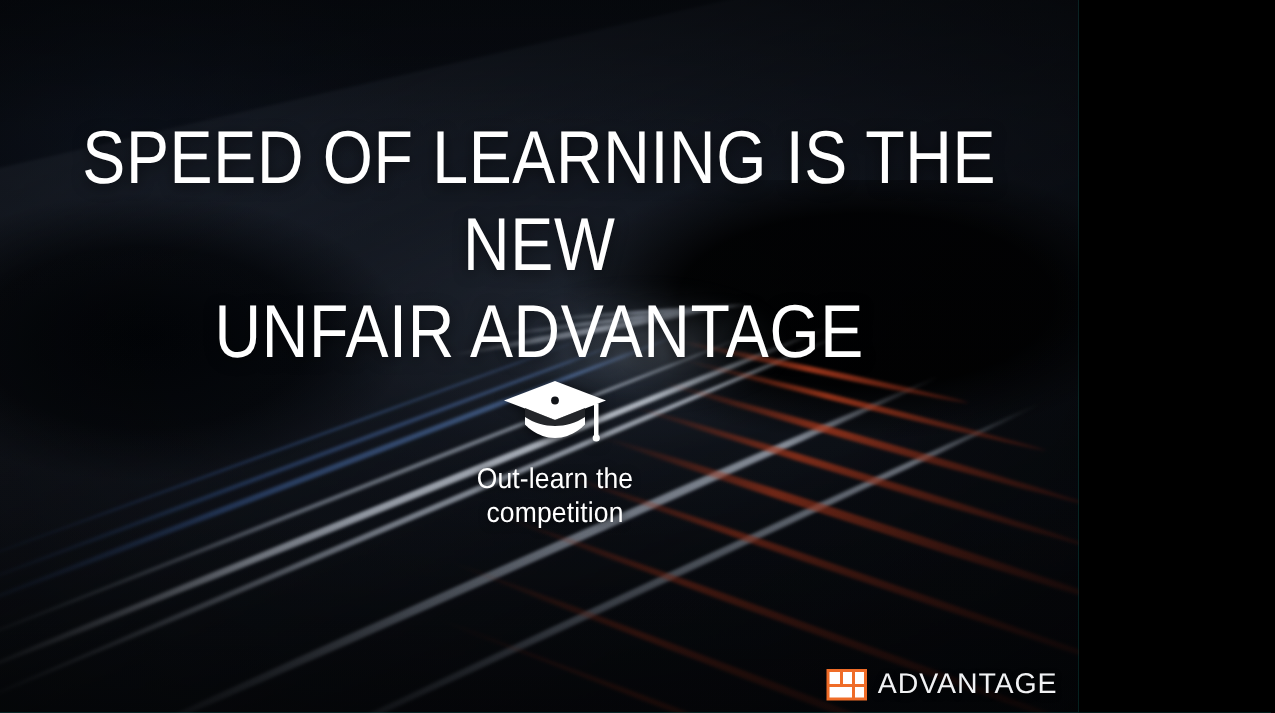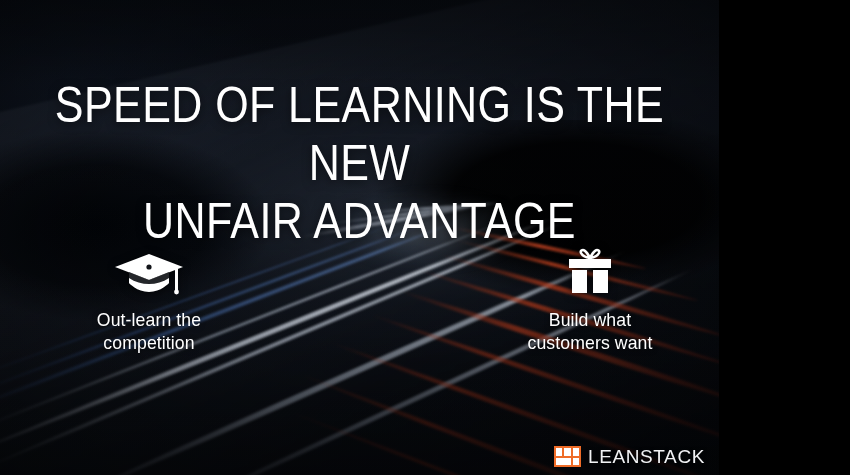--- a/index.html
+++ b/index.html
@@ -86,21 +86,21 @@
     transform: scaleX(0.86);
     text-shadow: 0 2px 10px rgba(0,0,0,0.55);
     white-space: pre-line;
   }
 
   .features {
     position: absolute;
     left: 56px; right: 36px; top: 248px;
     display: flex;
     align-items: flex-start;
-    justify-content: space-between;
+    justify-content: center;
   }
   .feature {
     width: 186px;
     text-align: center;
     color: #ffffff;
   }
   .feature .ic {
     height: 48px;
     display: flex;
     align-items: flex-end;
@@ -205,45 +205,30 @@
             <path d="M16 20 L16 31 C16 31 24 40 36 40 C48 40 56 31 56 31 L56 20 L36 28 Z" fill="#ffffff"></path>
             <path d="M16 20 L16 26 C22 30 29 32 36 32 C43 32 50 30 56 26 L56 20 L36 28 Z" fill="#111318" opacity="0.92"></path>
             <rect x="62" y="17" width="3" height="22" fill="#ffffff"></rect>
             <circle cx="63.5" cy="40" r="2.4" fill="#ffffff"></circle>
           </svg>
         </div>
         <div class="cap">Out-learn the
 competition</div>
       </div>
 
-      <div class="feature">
-        <div class="ic">
-          <svg width="52" height="48" viewBox="0 0 52 48" aria-hidden="true">
-            <g fill="none" stroke="#ffffff" stroke-width="2.6">
-              <path d="M26 10 C26 10 19 9 17 5 C16 2.6 18.6 1.2 20.6 2.6 C23 4.2 26 10 26 10 Z"></path>
-              <path d="M26 10 C26 10 33 9 35 5 C36 2.6 33.4 1.2 31.4 2.6 C29 4.2 26 10 26 10 Z"></path>
-            </g>
-            <rect x="5" y="11" width="42" height="9" fill="#ffffff"></rect>
-            <rect x="8" y="22" width="15" height="23" fill="#ffffff"></rect>
-            <rect x="29" y="22" width="15" height="23" fill="#ffffff"></rect>
-          </svg>
-        </div>
-        <div class="cap">Build what
-customers want</div>
-      </div>
 
 
 
     </div>
 
     <div class="logo">
       <span class="logo-mark">
         <i></i>
         <i></i>
         <i></i>
         <i class="wide"></i>
         <i></i>
       </span>
-      <span class="logo-word">LEANSTACK</span>
+      <span class="logo-word">ADVANTAGE</span>
     </div>
 
   </div>
 </div>
 
 </body></html>

